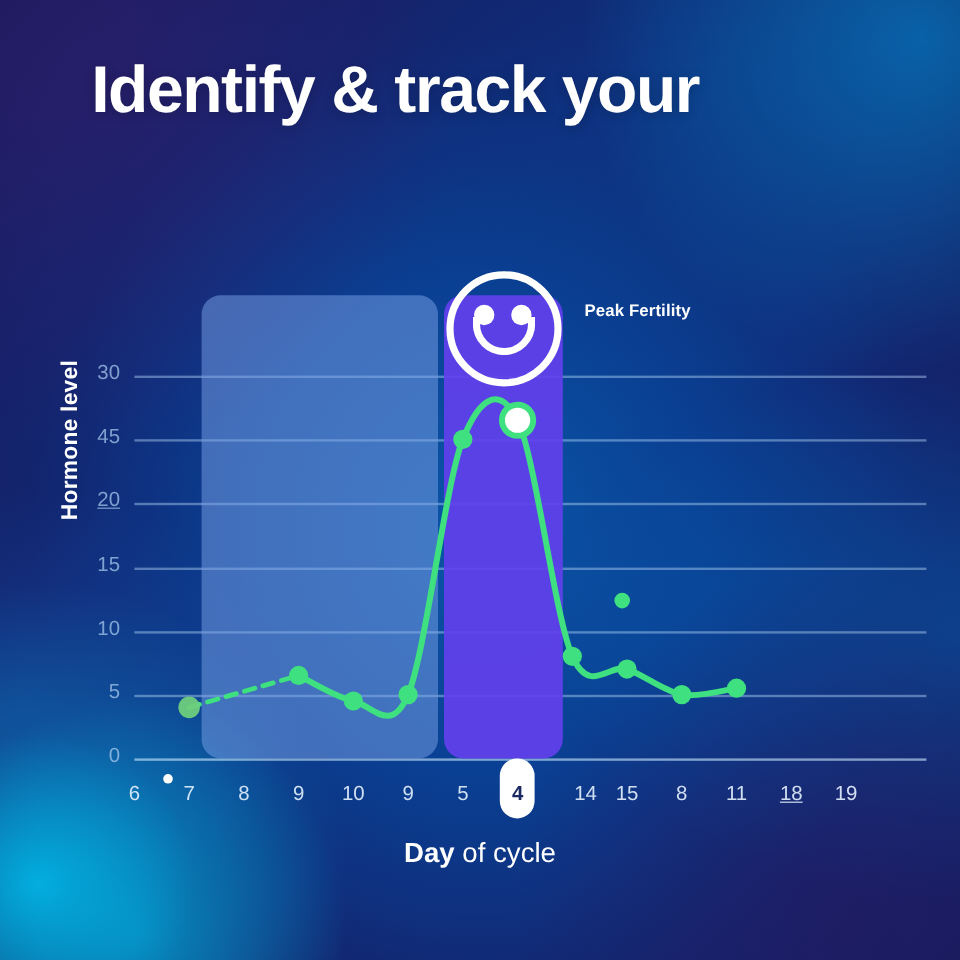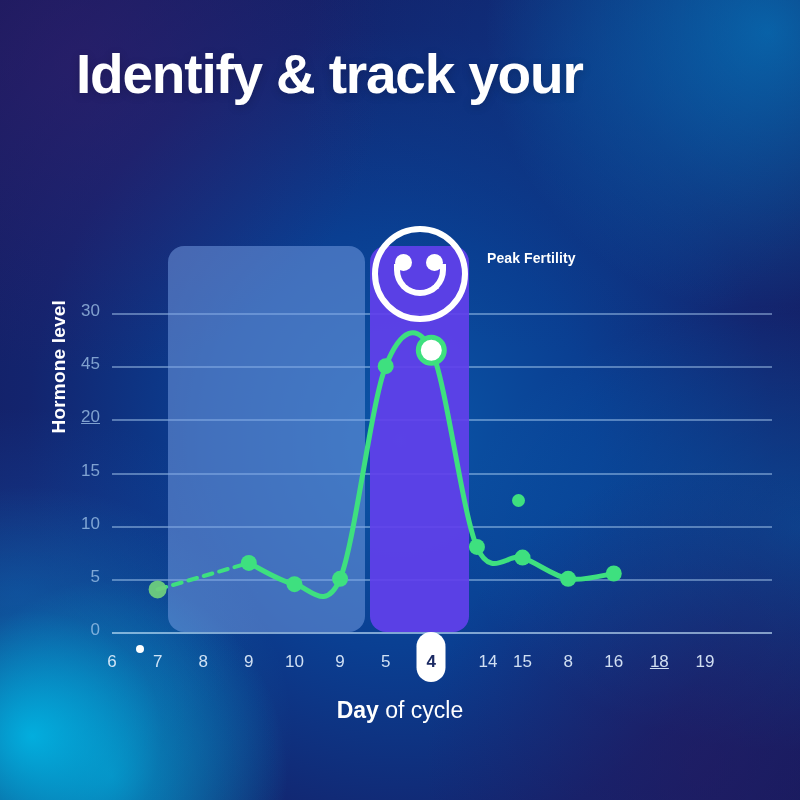--- a/index.html
+++ b/index.html
@@ -292,21 +292,21 @@
       <div class="xtick" style="left: 91.2308px;">8</div>
       <div class="xtick" style="left: 136.846px;">9</div>
       <div class="xtick" style="left: 182.462px;">10</div>
       <div class="xtick" style="left: 228.077px;">9</div>
       <div class="xtick" style="left: 273.692px;">5</div>
       <div class="pill" style="left: 319.308px;"></div>
       <div class="xtick hl" style="left: 319.308px;">4</div>
       <div class="xtick" style="left: 376px;">14</div>
       <div class="xtick" style="left: 410.538px;">15</div>
       <div class="xtick" style="left: 456.154px;">8</div>
-      <div class="xtick" style="left: 501.769px;">16</div>
+      <div class="xtick" style="left: 501.769px;">11</div>
       <div class="xtick" style="left: 547.385px; text-decoration: underline;">18</div>
       <div class="xtick" style="left: 593px;">19</div>
     </div>
 
   <div id="xlabel">
     <b>Day</b><span> of cycle</span>
   </div>
 
 </div>
 

